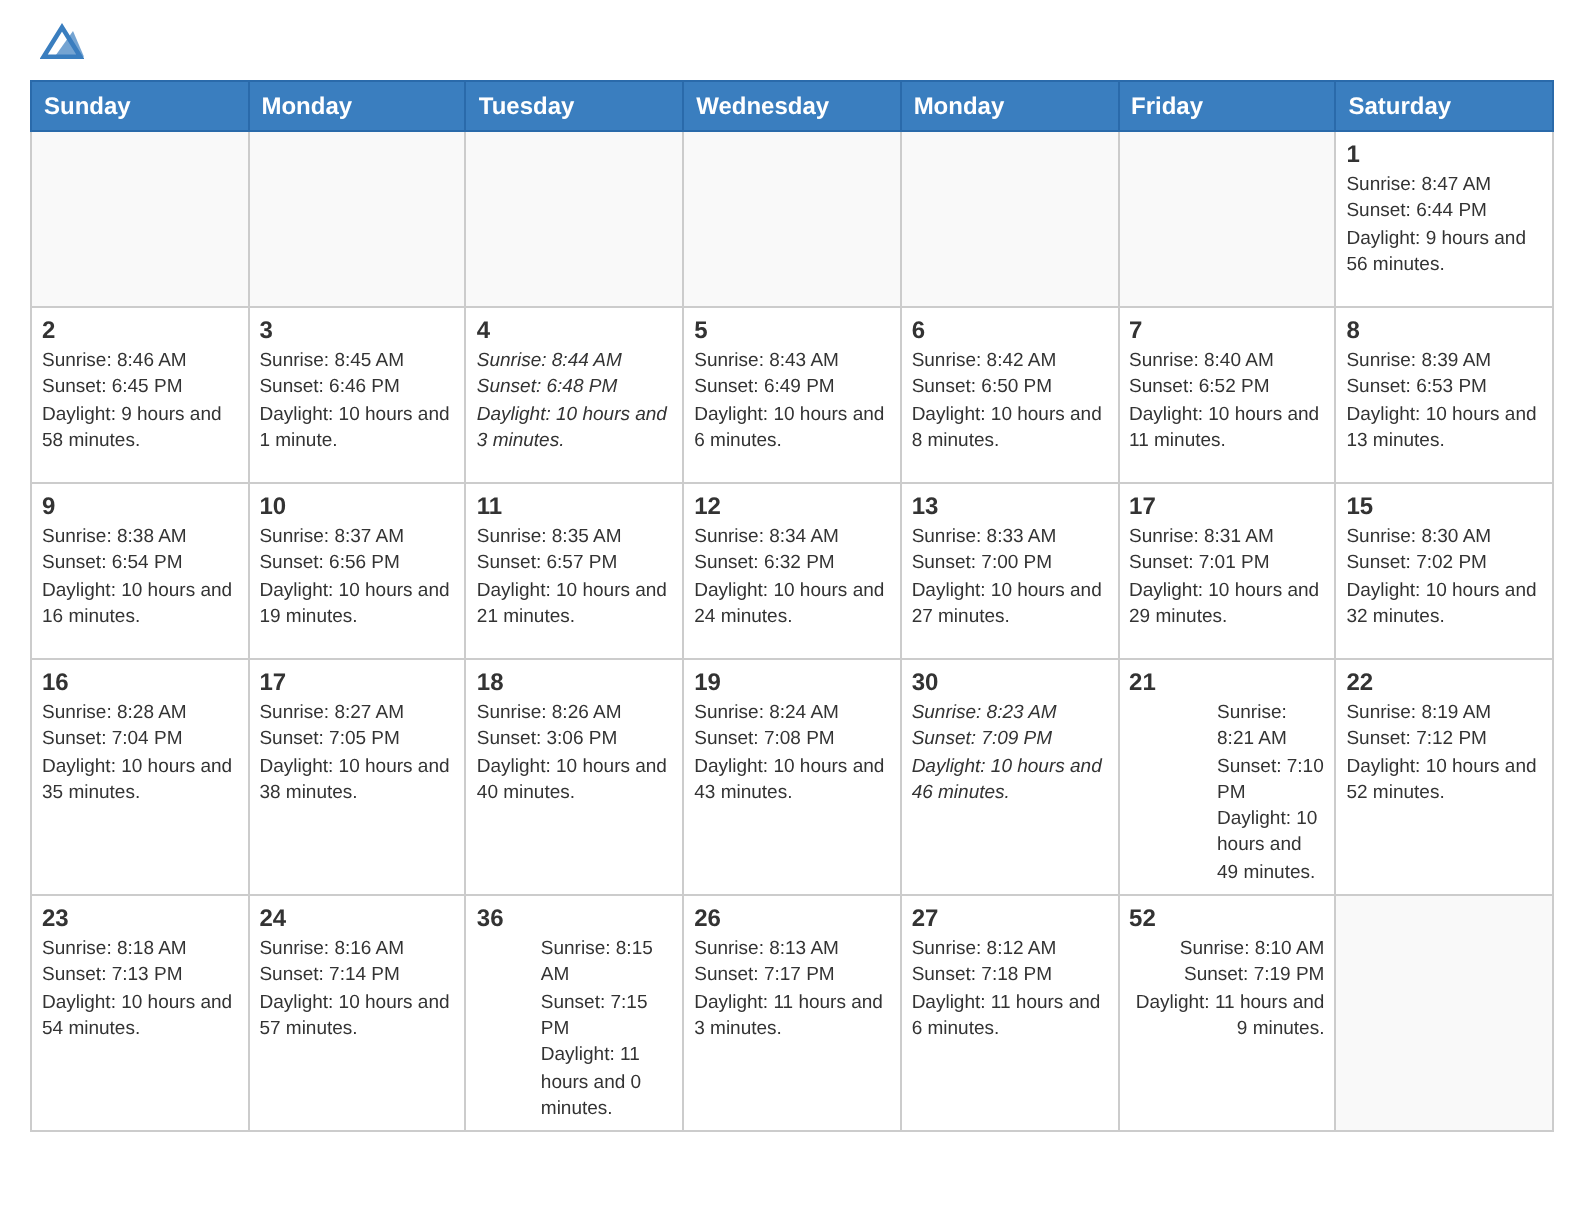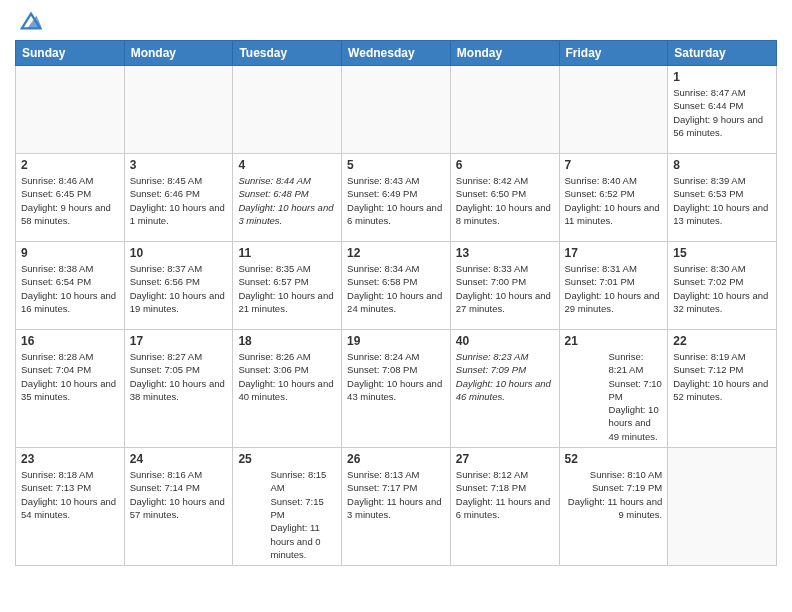--- a/index.html
+++ b/index.html
@@ -196,21 +196,21 @@
           </td>
           <td>
             <span class="day-num">11</span>
             <div class="day-info" style="white-space: pre-line;">Sunrise: 8:35 AM
 Sunset: 6:57 PM
 Daylight: 10 hours and 21 minutes.</div>
           </td>
           <td>
             <span class="day-num">12</span>
             <div class="day-info" style="white-space: pre-line;">Sunrise: 8:34 AM
-Sunset: 6:58 PM
+Sunset: 6:32 PM
 Daylight: 10 hours and 24 minutes.</div>
           </td>
           <td>
             <span class="day-num">13</span>
             <div class="day-info" style="white-space: pre-line;">Sunrise: 8:33 AM
 Sunset: 7:00 PM
 Daylight: 10 hours and 27 minutes.</div>
           </td>
           <td>
             <span class="day-num">17</span>
@@ -244,21 +244,21 @@
 Sunset: 3:06 PM
 Daylight: 10 hours and 40 minutes.</div>
           </td>
           <td>
             <span class="day-num">19</span>
             <div class="day-info" style="white-space: pre-line;">Sunrise: 8:24 AM
 Sunset: 7:08 PM
 Daylight: 10 hours and 43 minutes.</div>
           </td>
           <td>
-            <span class="day-num">40</span>
+            <span class="day-num">30</span>
             <div class="day-info" style="white-space: pre-line; font-style: italic;">Sunrise: 8:23 AM
 Sunset: 7:09 PM
 Daylight: 10 hours and 46 minutes.</div>
           </td>
           <td>
             <span class="day-num">21</span>
             <div class="day-info" style="white-space: pre-line; margin-left: 44px;">Sunrise: 8:21 AM
 Sunset: 7:10 PM
 Daylight: 10 hours and 49 minutes.</div>
           </td>
@@ -276,21 +276,21 @@
 Sunset: 7:13 PM
 Daylight: 10 hours and 54 minutes.</div>
           </td>
           <td>
             <span class="day-num">24</span>
             <div class="day-info" style="white-space: pre-line;">Sunrise: 8:16 AM
 Sunset: 7:14 PM
 Daylight: 10 hours and 57 minutes.</div>
           </td>
           <td>
-            <span class="day-num">25</span>
+            <span class="day-num">36</span>
             <div class="day-info" style="white-space: pre-line; margin-left: 32px;">Sunrise: 8:15 AM
 Sunset: 7:15 PM
 Daylight: 11 hours and 0 minutes.</div>
           </td>
           <td>
             <span class="day-num">26</span>
             <div class="day-info" style="white-space: pre-line;">Sunrise: 8:13 AM
 Sunset: 7:17 PM
 Daylight: 11 hours and 3 minutes.</div>
           </td>

